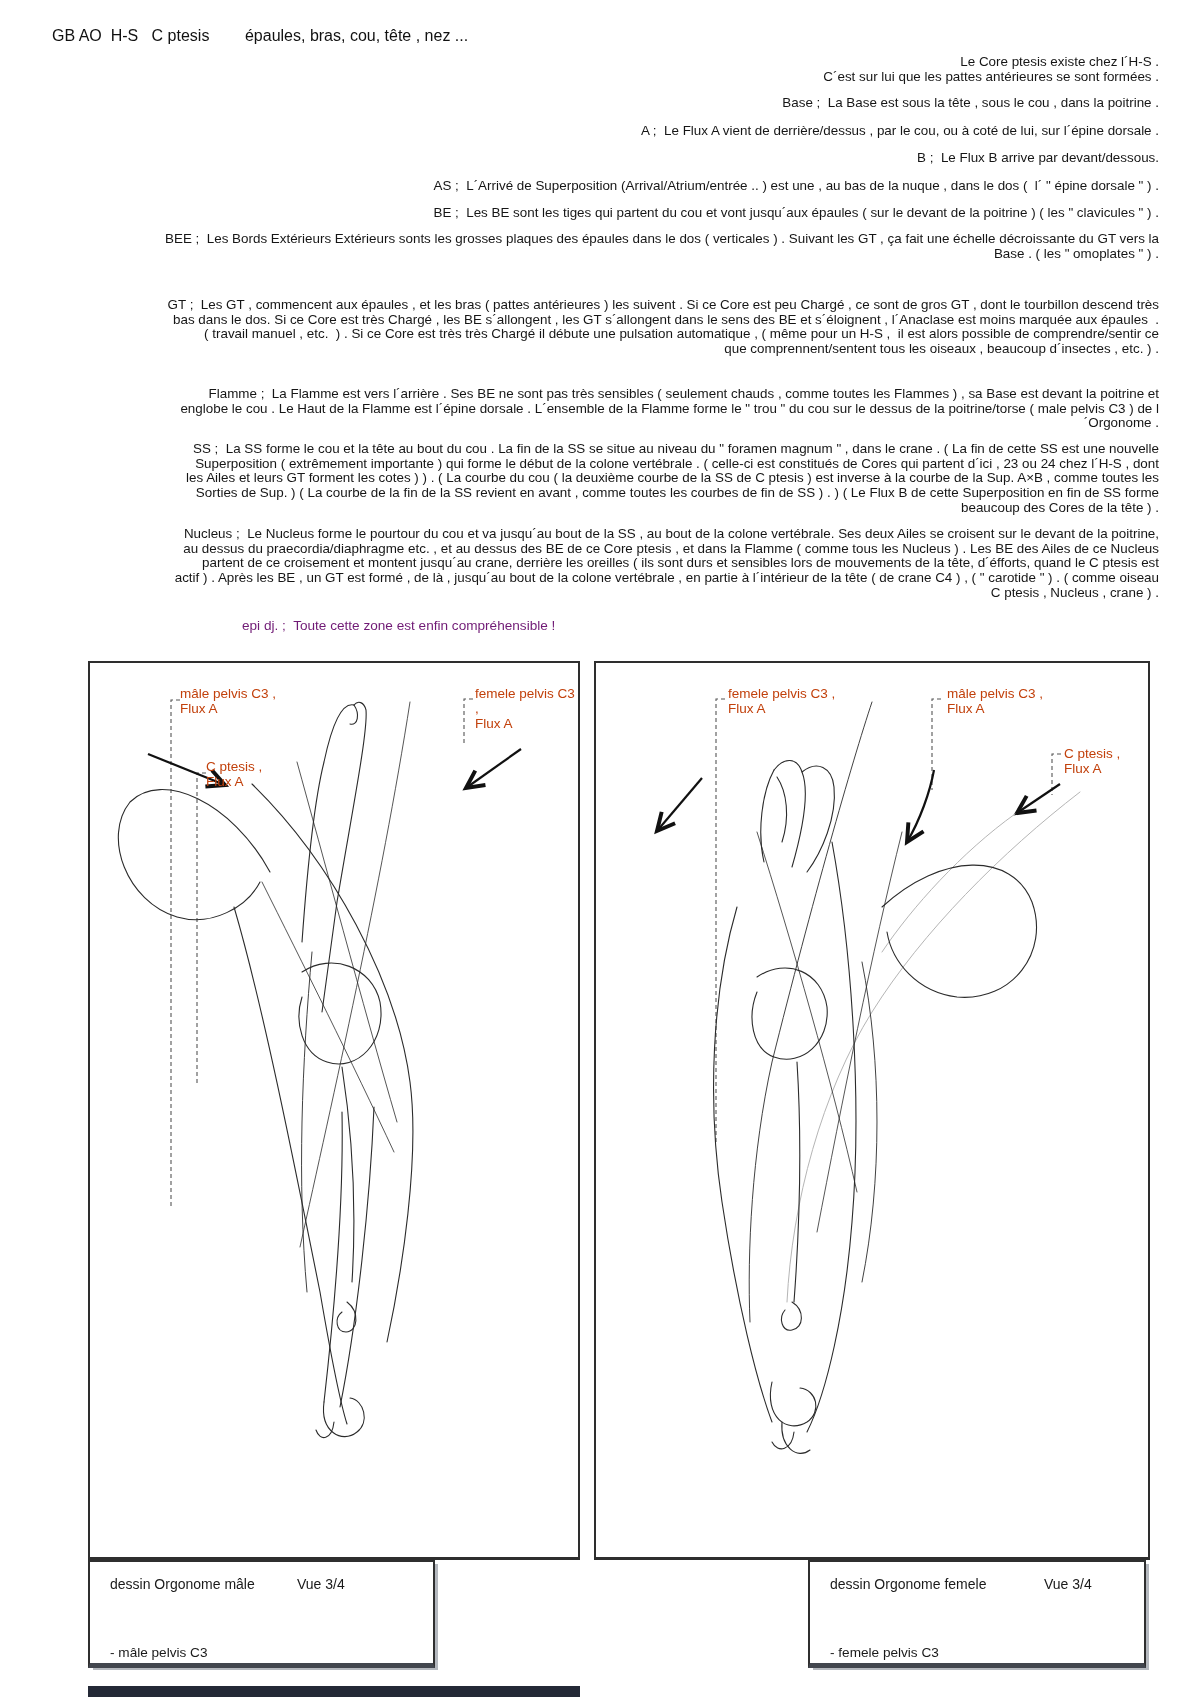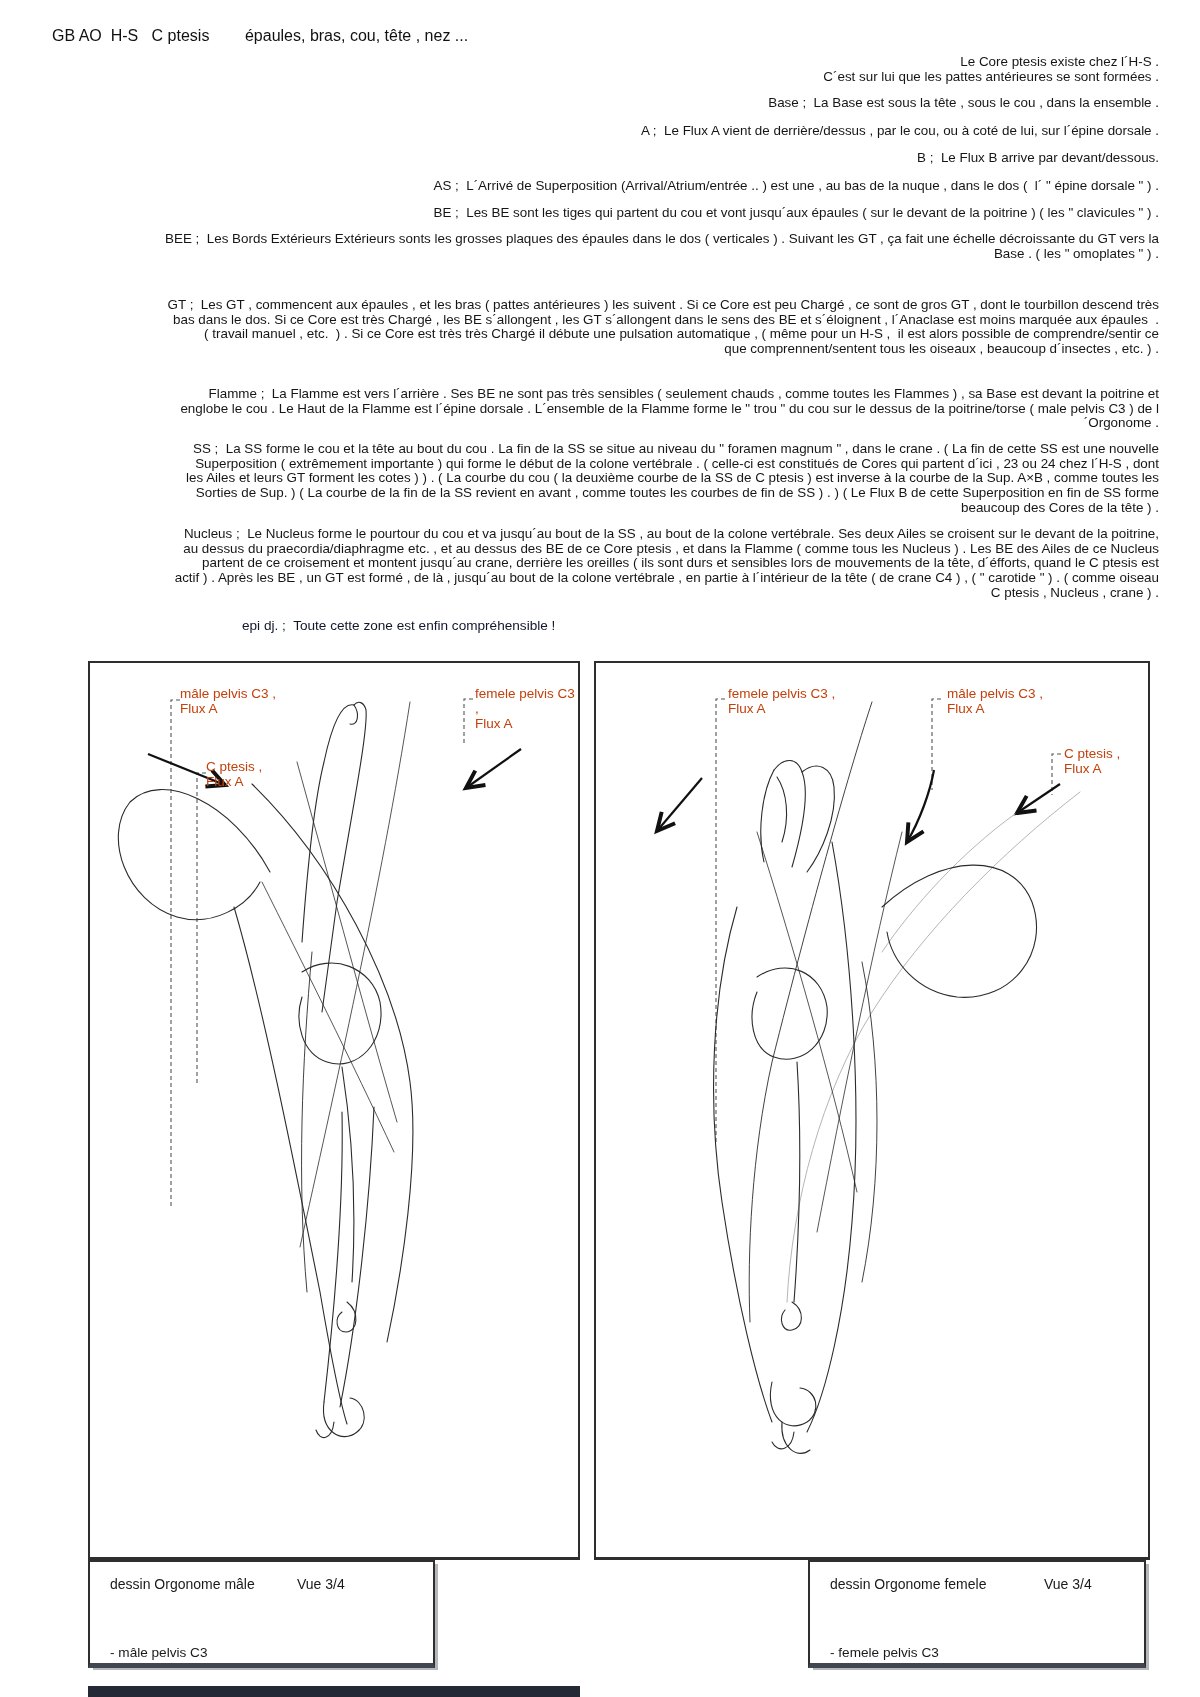--- a/index.html
+++ b/index.html
@@ -8,21 +8,21 @@
     font-family:"Liberation Sans","DejaVu Sans",sans-serif;color:#1a1a1a;
   }
   .hdr{
     position:absolute;left:52px;top:27px;font-size:16px;white-space:pre;color:#111;
   }
   .para{
     position:absolute;left:84px;width:1075px;font-size:13.4px;line-height:14.7px;
     white-space:pre-wrap;margin:0;color:#161616;text-align:right;
   }
   .epi{
-    position:absolute;left:242px;top:618px;font-size:13.6px;white-space:pre;color:#0f172a;
+    position:absolute;left:242px;top:618px;font-size:13.6px;white-space:pre;color:#701a75;
   }
   .figbox{
     position:absolute;top:661px;height:899px;border:2px solid #2e2e2e;border-bottom-width:3px;
     background:#fff;box-sizing:border-box;
   }
   #figbox-left{left:88px;width:492px;}
   #figbox-right{left:594px;width:556px;}
   .figbox svg{position:absolute;left:0;top:0;}
   .anno{
     position:absolute;font-size:13.5px;line-height:15px;white-space:pre-wrap;color:#c2410c;
@@ -46,21 +46,21 @@
 </style>
 </head>
 <body>
 
 <div id="page">
 
   <div class="hdr">GB AO  H-S   C ptesis        épaules, bras, cou, tête , nez ...</div>
 
   <p class="para" style="top:55px">Le Core ptesis existe chez l´H-S .
 C´est sur lui que les pattes antérieures se sont formées .</p>
-  <p class="para" style="top:96px">Base ;  La Base est sous la tête , sous le cou , dans la ensemble .</p>
+  <p class="para" style="top:96px">Base ;  La Base est sous la tête , sous le cou , dans la poitrine .</p>
   <p class="para" style="top:124px">A ;  Le Flux A vient de derrière/dessus , par le cou, ou à coté de lui, sur l´épine dorsale .</p>
   <p class="para" style="top:151px">B ;  Le Flux B arrive par devant/dessous.</p>
   <p class="para" style="top:179px">AS ;  L´Arrivé de Superposition (Arrival/Atrium/entrée .. ) est une , au bas de la nuque , dans le dos (  l´ " épine dorsale " ) .</p>
   <p class="para" style="top:206px">BE ;  Les BE sont les tiges qui partent du cou et vont jusqu´aux épaules ( sur le devant de la poitrine ) ( les " clavicules " ) .</p>
   <p class="para" style="top:232px">BEE ;  Les Bords Extérieurs Extérieurs sonts les grosses plaques des épaules dans le dos ( verticales ) . Suivant les GT , ça fait une échelle décroissante du GT vers la
 Base . ( les " omoplates " ) .</p>
   <p class="para" style="top:298px">GT ;  Les GT , commencent aux épaules , et les bras ( pattes antérieures ) les suivent . Si ce Core est peu Chargé , ce sont de gros GT , dont le tourbillon descend très
 bas dans le dos. Si ce Core est très Chargé , les BE s´allongent , les GT s´allongent dans le sens des BE et s´éloignent , l´Anaclase est moins marquée aux épaules  .
 ( travail manuel , etc.  ) . Si ce Core est très très Chargé il débute une pulsation automatique , ( même pour un H-S ,  il est alors possible de comprendre/sentir ce
 que comprennent/sentent tous les oiseaux , beaucoup d´insectes , etc. ) .</p>

